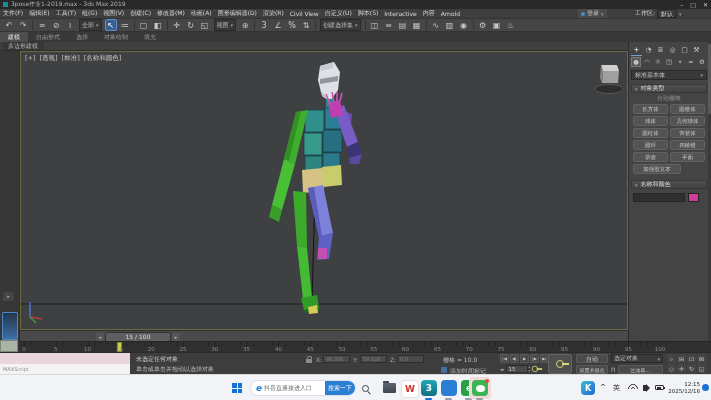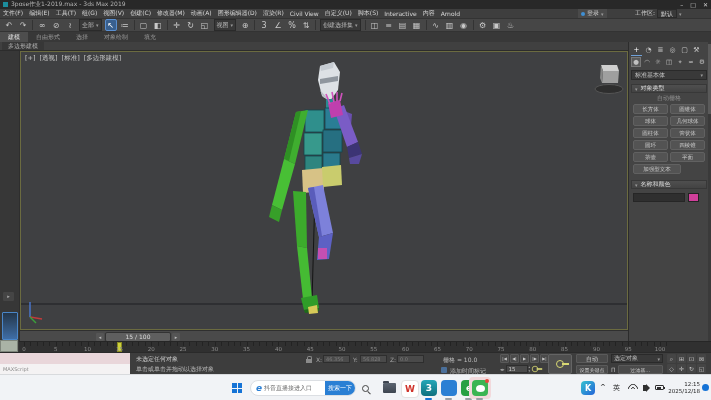--- a/index.html
+++ b/index.html
@@ -340,21 +340,21 @@
         <polygon points="287,136 302,133 312,181 298,185" fill="#7d81da"></polygon>
         <polygon points="287,136 293,135 301,184 298,185" fill="#5a5dbb"></polygon>
         <polygon points="298,185 312,181 308,207 296,208" fill="#5d61c4"></polygon>
         <rect x="297" y="196" width="9" height="11" fill="#c44fb2"></rect>
       </g>
     </svg>
     <div id="vp-label">
       <span>[+]</span>
       <span>[透视]</span>
       <span>[标准]</span>
-      <span>[多边形建模]</span>
+      <span>[名称和颜色]</span>
     </div>
   </div>
 
   <div id="cpanel" class="abs">
     <div id="cp-tabs">
         <div class="cp-tab act">+</div>
         <div class="cp-tab">◔</div>
         <div class="cp-tab">≣</div>
         <div class="cp-tab">◎</div>
         <div class="cp-tab">▢</div>

